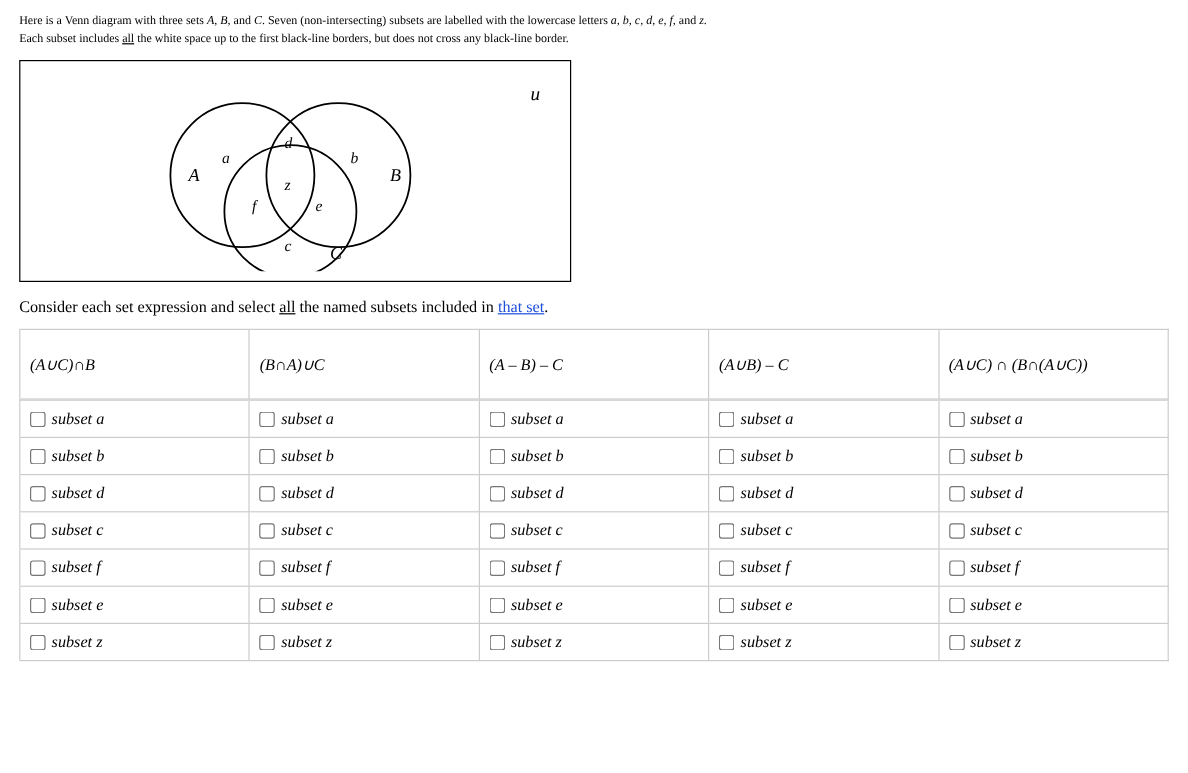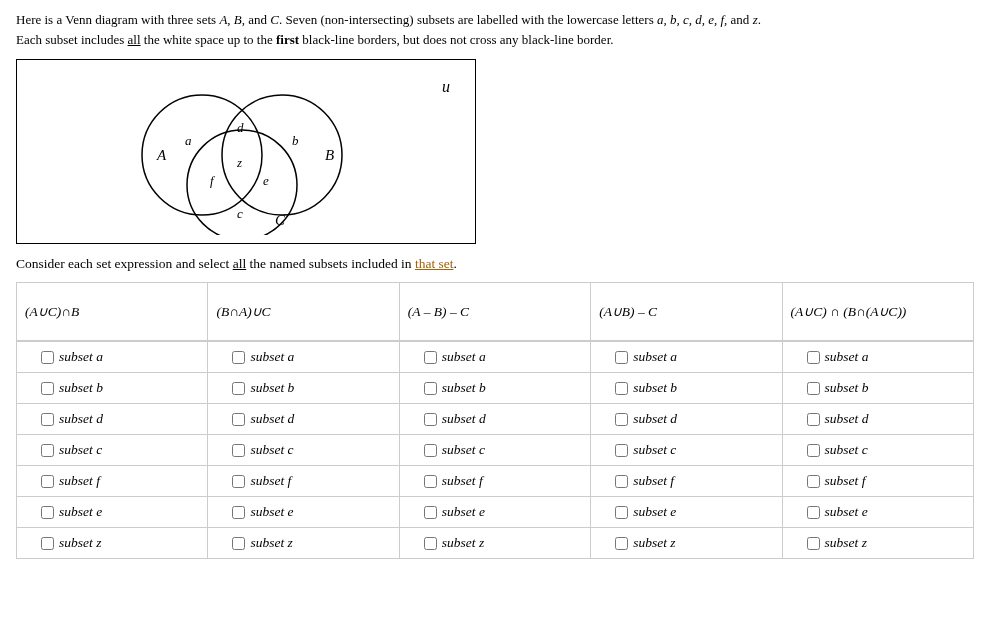--- a/index.html
+++ b/index.html
@@ -5,21 +5,21 @@
     * { box-sizing: border-box; margin: 0; padding: 0; }
     body {
       font-family: Georgia, 'Times New Roman', serif;
       font-size: 14px;
       background: #fff;
       color: #000;
       padding: 10px 16px;
       width: 990px;
     }
     .intro-text {
-      font-size: 13px;
+      font-size: 10px;
       line-height: 1.5;
       margin-bottom: 10px;
       max-width: 980px;
     }
     .intro-text .italic { font-style: italic; }
 
     
     .venn-container {
       border: 1px solid #000;
       display: inline-block;
@@ -41,21 +41,21 @@
     
     .check-table {
       border-collapse: collapse;
       width: 100%;
       border-left: 1px solid #ccc;
       border-top: 1px solid #ccc;
     }
     .check-table td {
       border-right: 1px solid #ccc;
       border-bottom: 1px solid #ccc;
-      padding: 7px 24px;
+      padding: 7px 8px;
       vertical-align: middle;
       font-size: 13.5px;
       width: 20%;
     }
     .check-table label {
       display: flex;
       align-items: center;
       gap: 5px;
       font-style: italic;
       cursor: pointer;
@@ -87,21 +87,21 @@
     .expr { font-style: italic; }
   </style>
 </head>
 <body>
 
 
 
 
 <p class="intro-text">
   Here is a Venn diagram with three sets <span class="italic">A</span>, <span class="italic">B</span>, <span> and </span><span class="italic">C</span>. Seven (non-intersecting) subsets are labelled with the lowercase letters <span class="italic">a, b, c, d, e, f,</span> and <span class="italic">z</span>.<br>
-  Each subset includes <span style="text-decoration:underline;">all</span> the white space up to the <span style="font-weight:bold;">first</span> black-line borders, but does not cross any black-line border.
+  Each subset includes <span style="text-decoration:underline;">all</span> the white space up to the <span style="font-weight:normal;">first</span> black-line borders, but does not cross any black-line border.
 </p>
 
 
 <div class="venn-container">
   <svg class="venn-svg" width="440" height="165" viewBox="0 0 440 165">
 
     <text x="415" y="22" font-size="16" font-style="italic" font-family="Georgia, serif">u</text>
 
     <circle cx="175" cy="85" r="60" fill="none" stroke="#000" stroke-width="1.5"></circle>
 
@@ -128,21 +128,21 @@
     <text x="236" y="115" font-size="13" font-style="italic" font-family="Georgia, serif">e</text>
 
     <text x="210" y="148" font-size="13" font-style="italic" font-family="Georgia, serif">c</text>
   </svg>
 </div>
 
 <br>
 
 
 <p class="consider-text">
-  Consider each set expression and select <span style="text-decoration:underline;">all</span> the named subsets included in <span style="color:#a16207; text-decoration:underline;">that set</span>.
+  Consider each set expression and select <span style="text-decoration:underline;">all</span> the named subsets included in <span style="color:#1d4ed8; text-decoration:underline;">that set</span>.
 </p>
 
 
 <table class="header-table">
   <tbody>
       <tr>
     <td>(<span class="expr">A</span>∪<span class="expr">C</span>)∩<span class="expr">B</span></td>
     <td>(<span class="expr">B</span>∩<span class="expr">A</span>)∪<span class="expr">C</span></td>
     <td>(<span class="expr">A</span> – <span class="expr">B</span>) – <span class="expr">C</span></td>
     <td>(<span class="expr">A</span>∪<span class="expr">B</span>) – <span class="expr">C</span></td>

